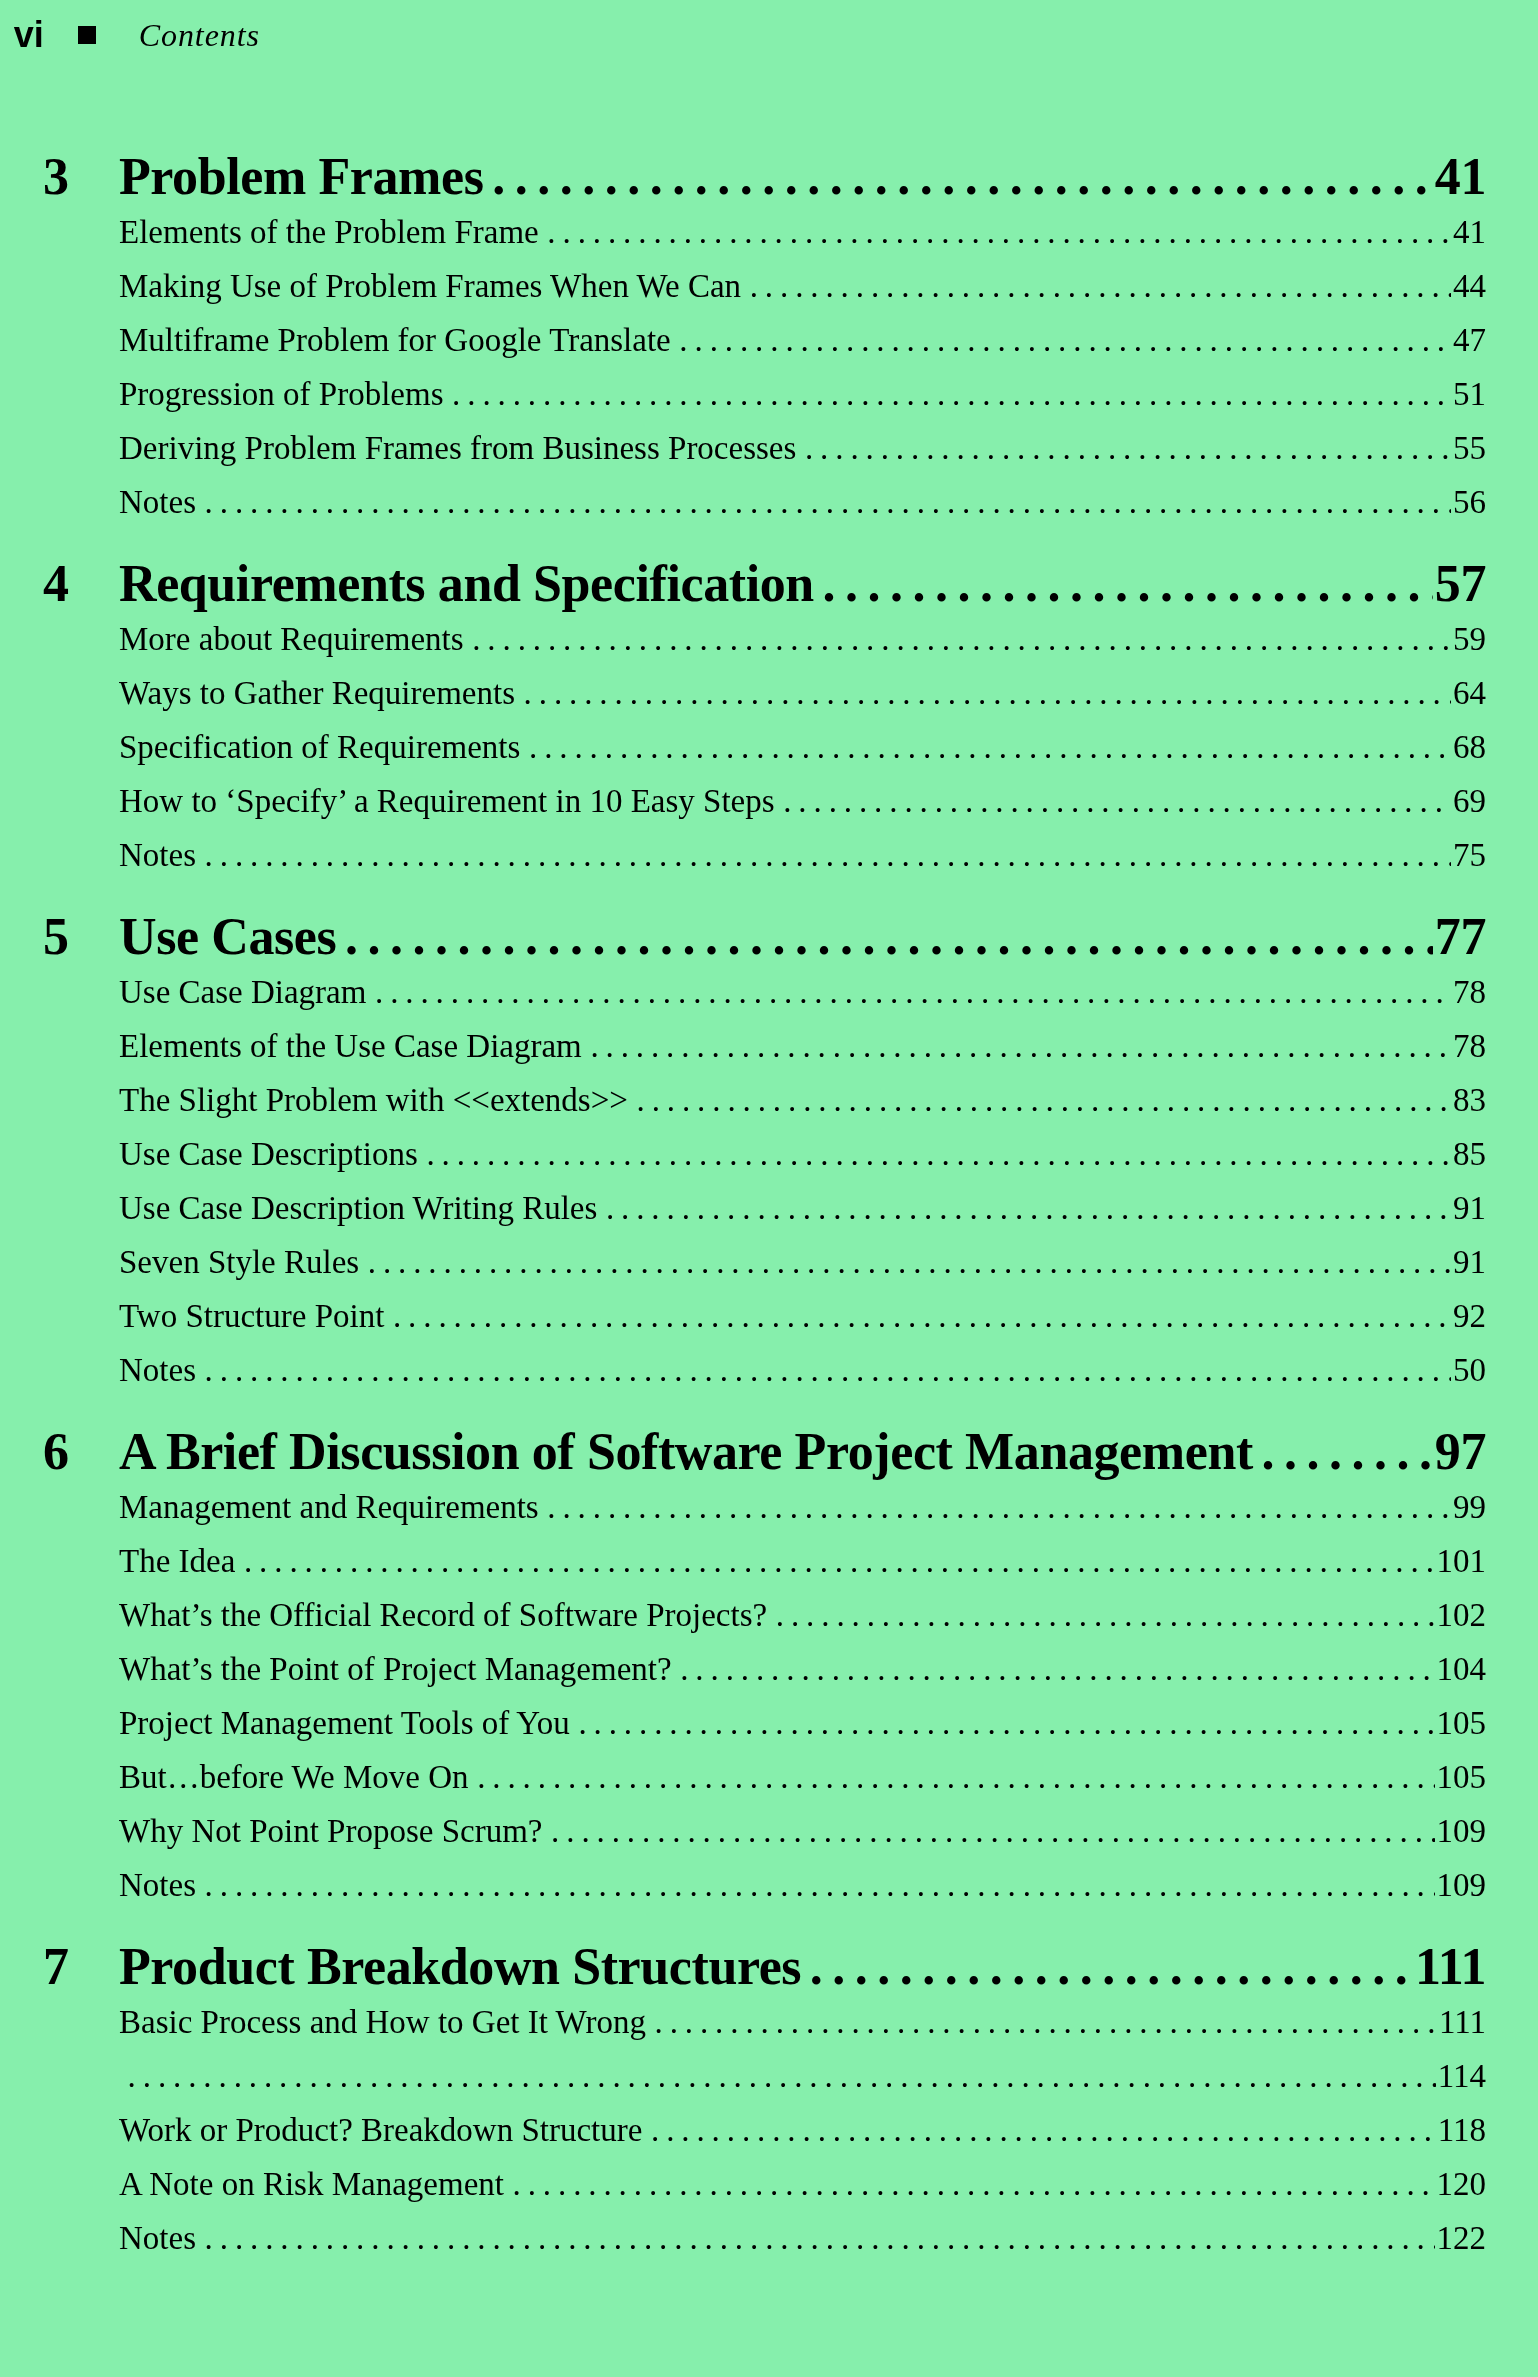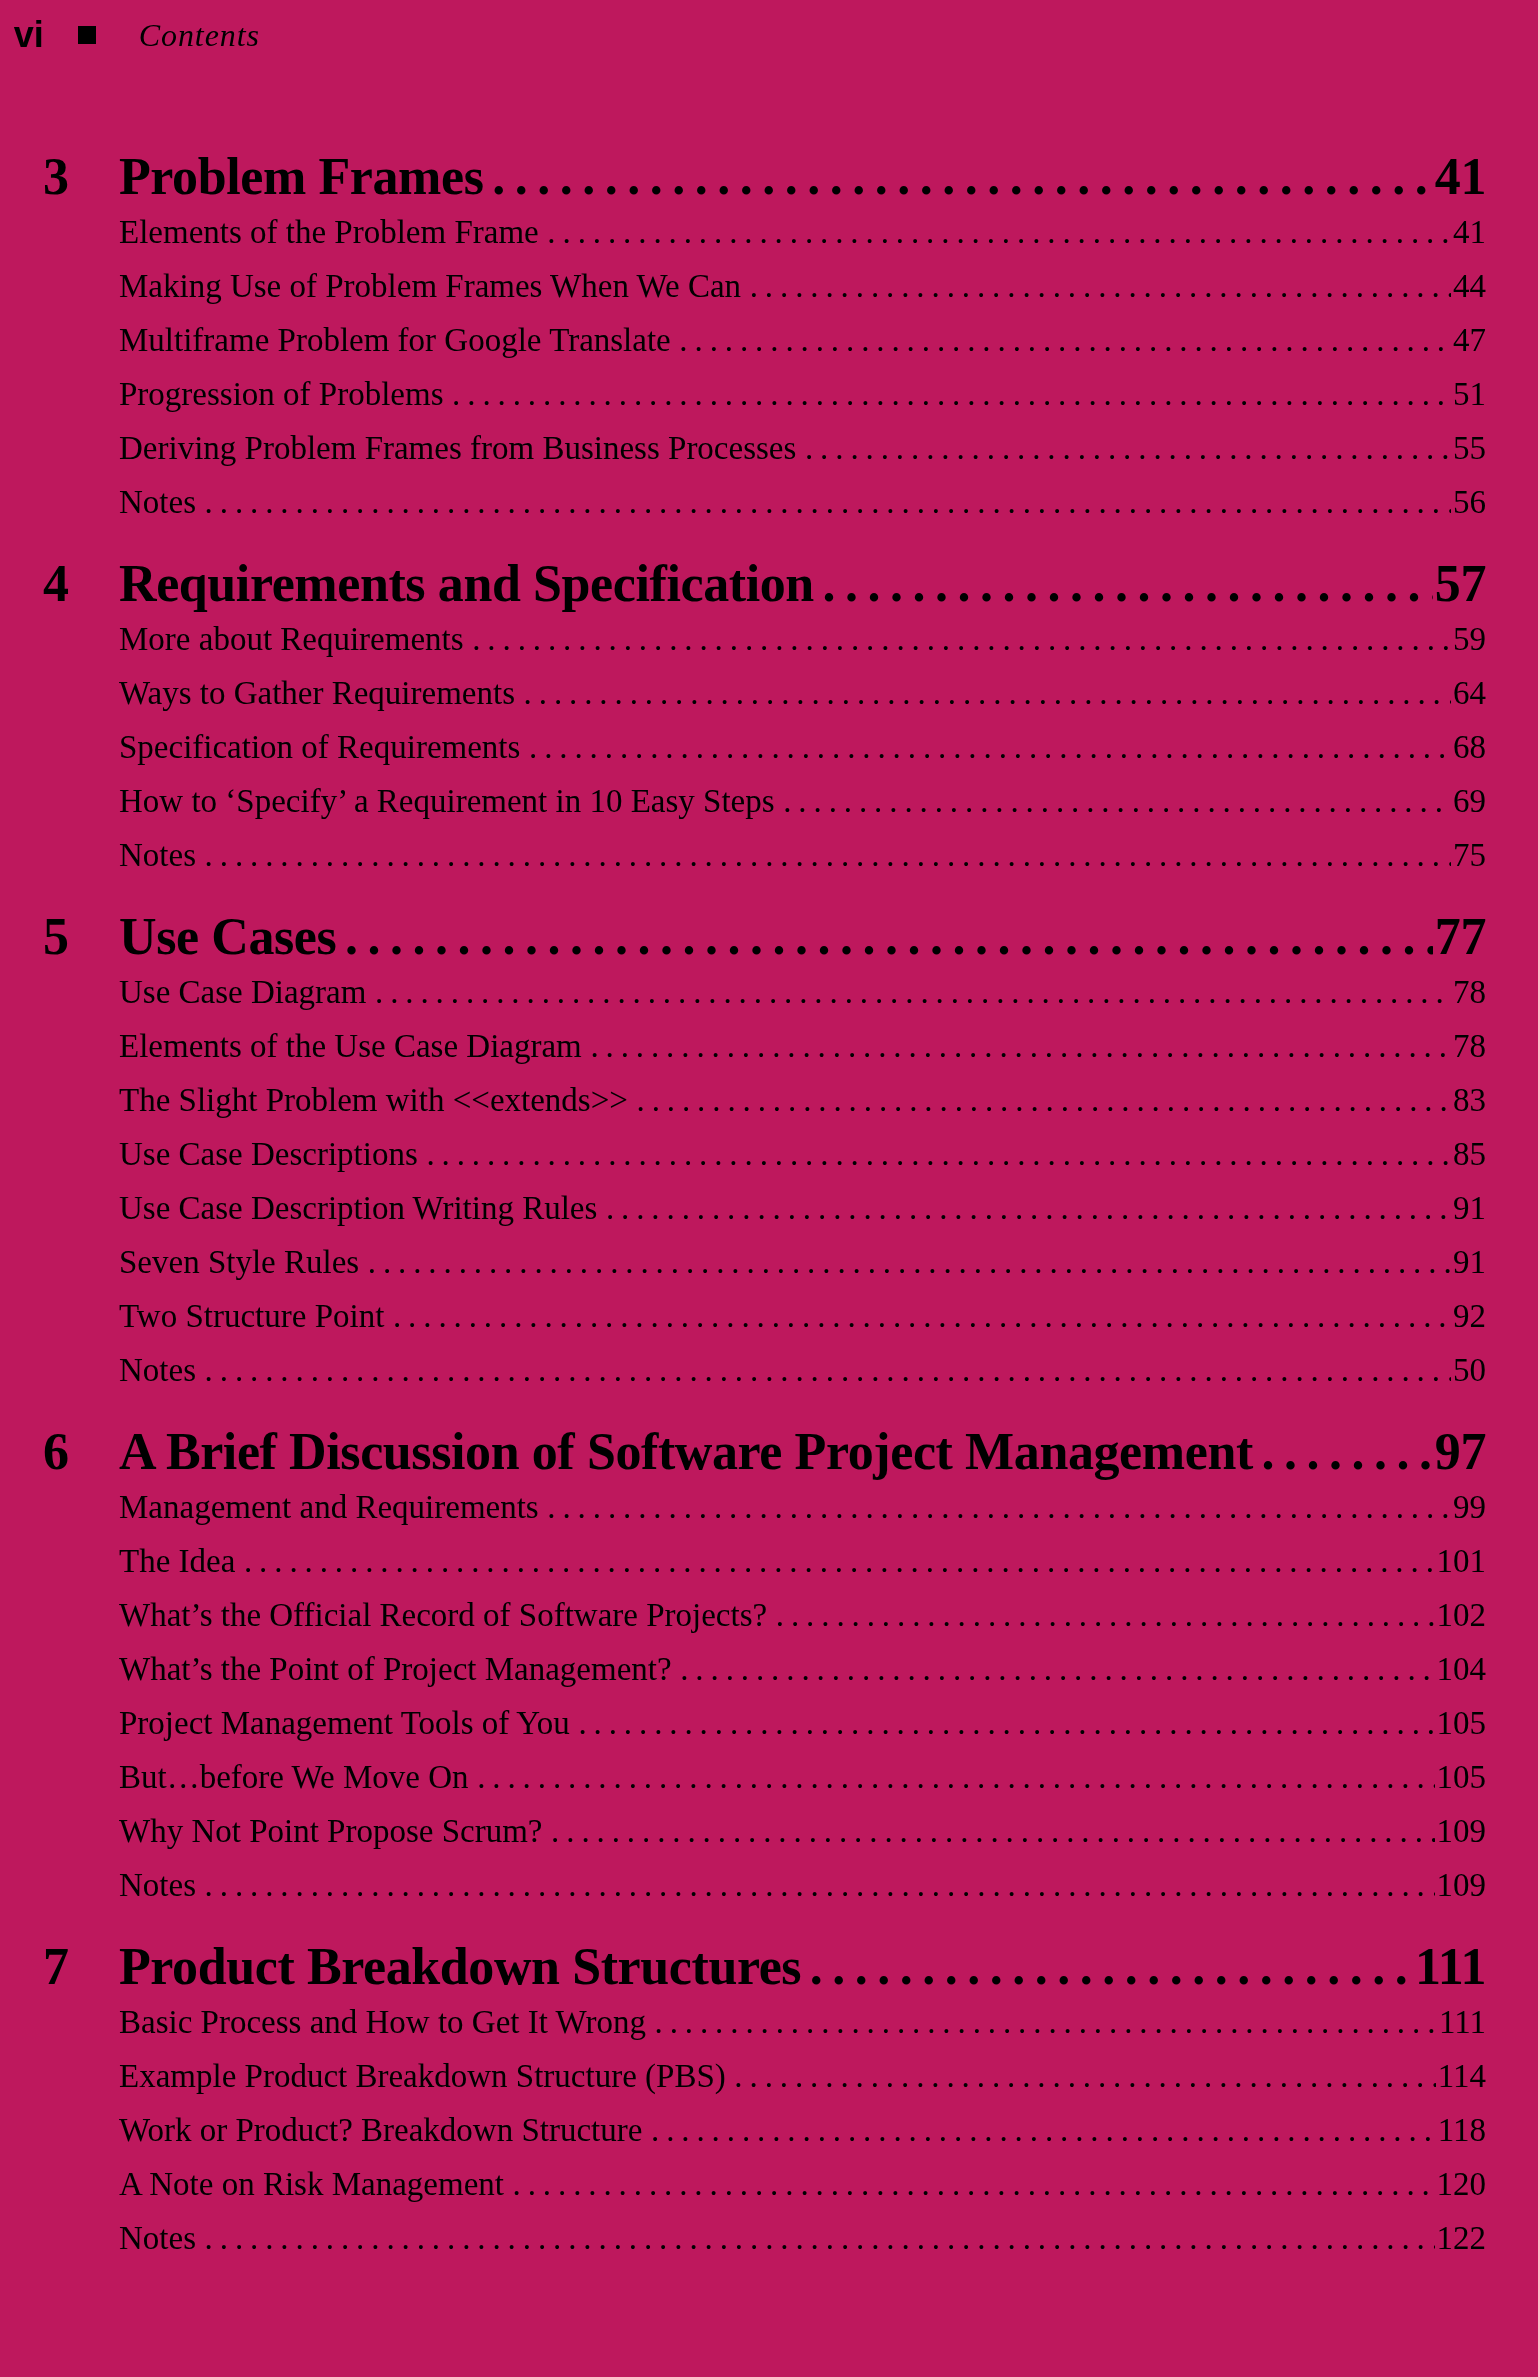--- a/index.html
+++ b/index.html
@@ -1,20 +1,20 @@
 <!DOCTYPE html>
 <html style="font-size:13.8px"><head>
 <meta charset="utf-8">
 <style>
   html, body { margin: 0; padding: 0; background: #ffffff; }
   .page {
     position: relative;
     width: 1539px;
     height: 2377px;
-    background: #be185d;
+    background: #86efac;
     color: #000000;
     overflow: hidden;
     font-family: "Liberation Serif", serif;
   }
 
   
   .page-header {
     display: flex;
     align-items: center;
     padding: 10.3px 0 0 13.8px;
@@ -269,21 +269,20 @@
           <span class="chapter-title">Product Breakdown Structures</span>
           <span class="leader"></span>
           <span class="page-num">111</span>
         </div>
         <div class="section-row">
           <span class="section-title">Basic Process and How to Get It Wrong</span>
           <span class="leader"></span>
           <span class="page-num">111</span>
         </div>
         <div class="section-row">
-          <span class="section-title">Example Product Breakdown Structure (PBS)</span>
           <span class="leader"></span>
           <span class="page-num">114</span>
         </div>
         <div class="section-row">
           <span class="section-title">Work or Product? Breakdown Structure</span>
           <span class="leader"></span>
           <span class="page-num">118</span>
         </div>
         <div class="section-row">
           <span class="section-title">A Note on Risk Management</span>

